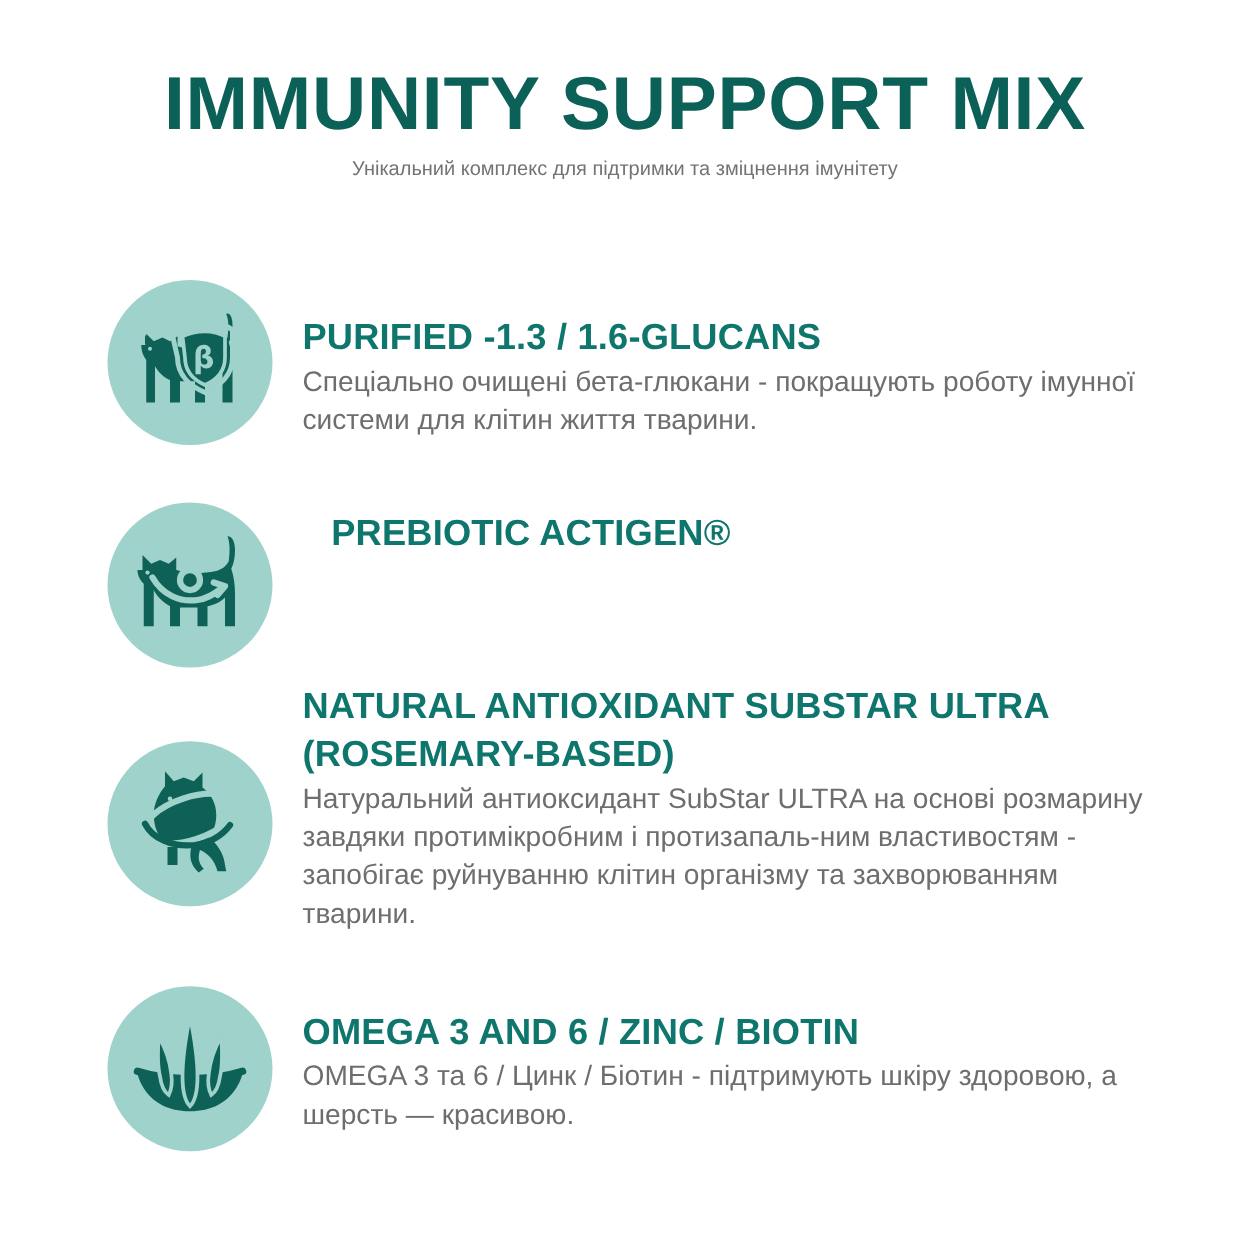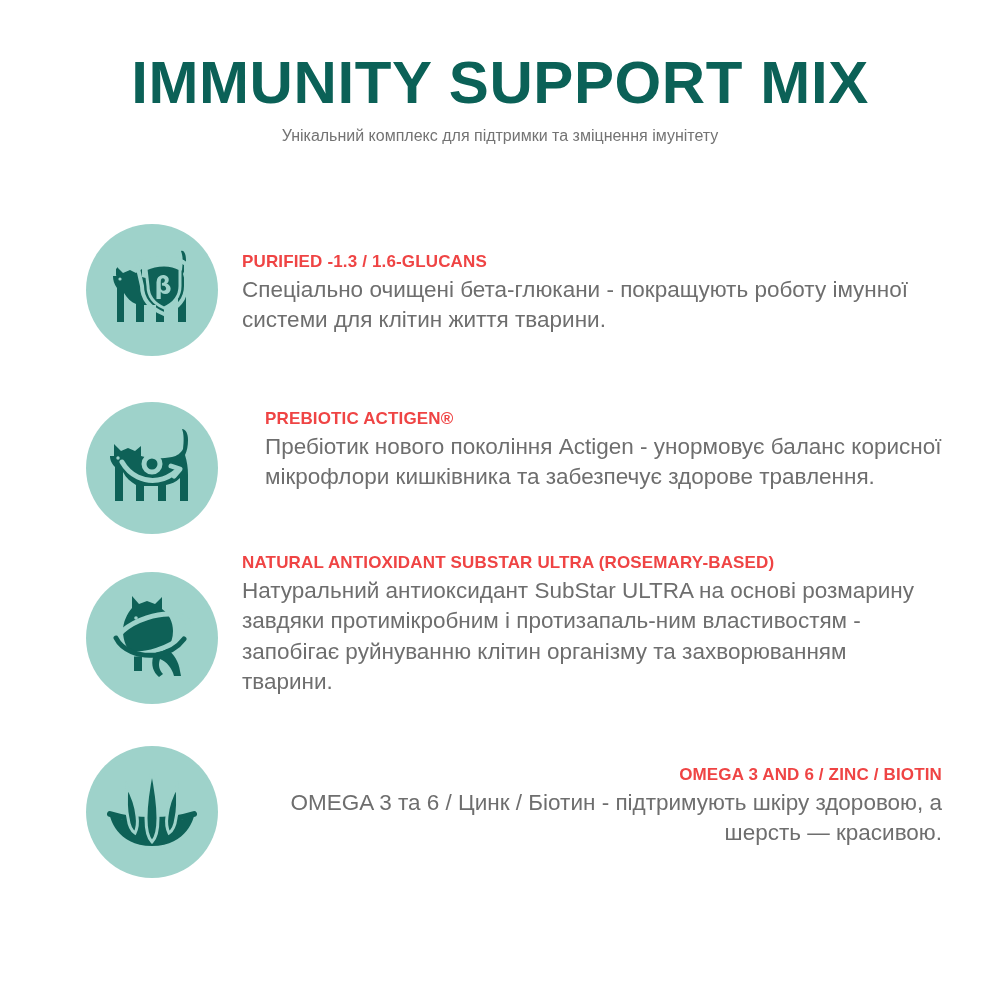--- a/index.html
+++ b/index.html
@@ -87,22 +87,22 @@
   }
 
   .feature-text {
     flex: 1 1 auto;
     padding-left: 24px;
     padding-right: 58px;
   }
 
   .feature-title {
     margin: 0;
-    color: #ef4444;
-    font-size: 17px;
+    color: #0f766e;
+    font-size: 29px;
     line-height: 1.33;
     font-weight: 700;
     letter-spacing: 0.15px;
   }
 
   .feature-desc {
     margin: 1px 0 0 0;
     color: #6e6e6e;
     font-size: 22.5px;
     line-height: 1.36;
@@ -113,21 +113,21 @@
   .feature-1 { margin-top: 16px; }
   .feature-1 .feature-text { padding-top: 27px; }
 
   .feature-2 { margin-top: 46px; gap: 23px; }
   .feature-2 .feature-text { padding-top: 6px; }
 
   .feature-3 { margin-top: 38px; align-items: center; }
   .feature-3 .feature-text { padding-top: -2px; margin-top: -26px; }
 
   .feature-4 { margin-top: 42px; }
-  .feature-4 .feature-text { padding-top: 18px; text-align: right; }
+  .feature-4 .feature-text { padding-top: 18px; }
 </style>
 </head>
 <body>
 
 <div class="poster">
 
   <div class="header">
     <h1 class="main-title">IMMUNITY SUPPORT MIX</h1>
     <p class="subtitle">Унікальний комплекс для підтримки та зміцнення імунітету</p>
   </div>
@@ -199,21 +199,20 @@
             </g>
 
             <path d="M36 60 C44 74 58 80 72 78 C80 77 86 73 92 68" fill="none" stroke="#9ed2ca" stroke-width="5" stroke-linecap="round"></path>
             <path d="M85 64 L94 67 L88 74" fill="none" stroke="#9ed2ca" stroke-width="5" stroke-linecap="round" stroke-linejoin="round"></path>
             <circle cx="66" cy="62" r="8" fill="none" stroke="#9ed2ca" stroke-width="5"></circle>
           </svg>
         </div>
       </div>
       <div class="feature-text">
         <h2 class="feature-title">PREBIOTIC ACTIGEN®</h2>
-        <p class="feature-desc">Пребіотик нового покоління Actigen - унормовує баланс корисної мікрофлори кишківника та забезпечує здорове травлення.</p>
       </div>
     </div>
 
     <div class="feature feature-3">
       <div class="feature-icon-wrap">
         <div class="icon-circle">
           <svg viewBox="0 0 132 132" xmlns="http://www.w3.org/2000/svg" aria-hidden="true">
             <g fill="#0e6157">
 
               <path d="M46 36 L46 24 L53 32 L61 29 L69 32 L76 25 L76 37

